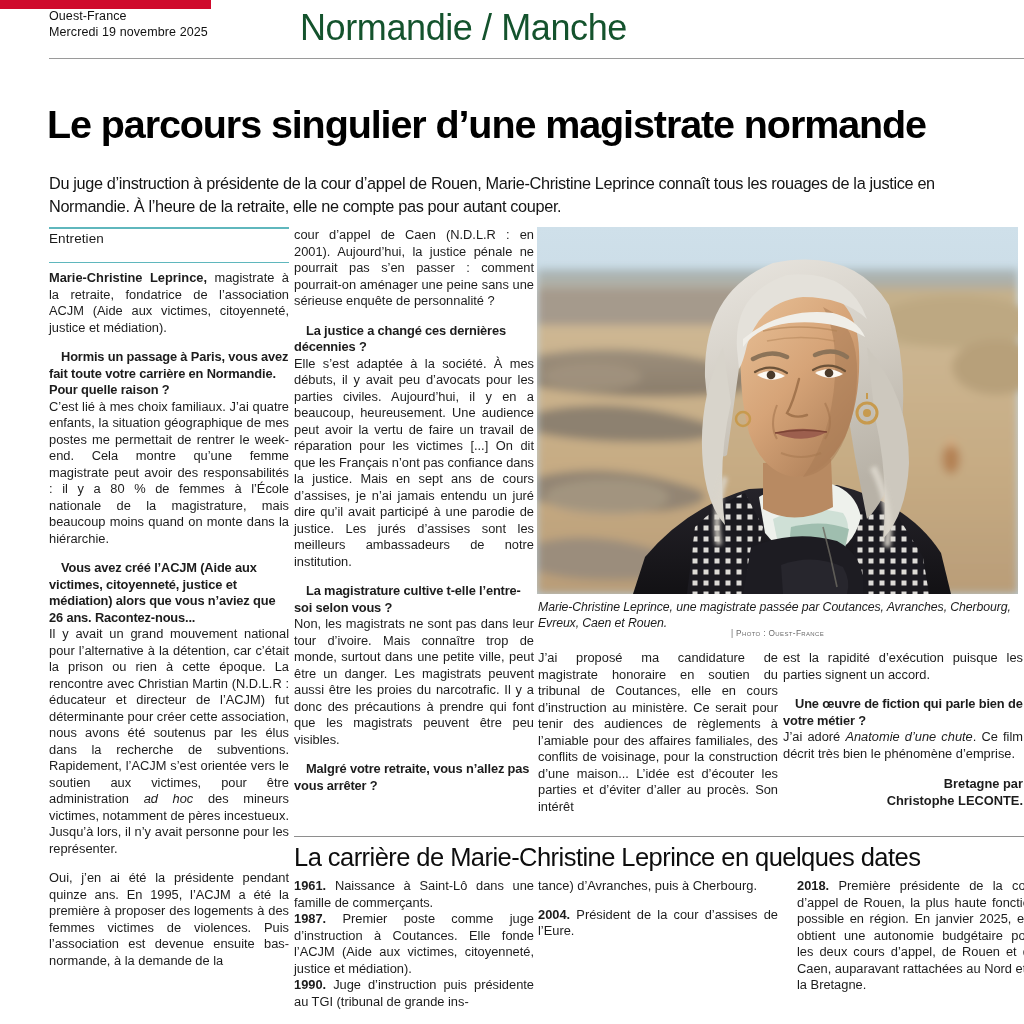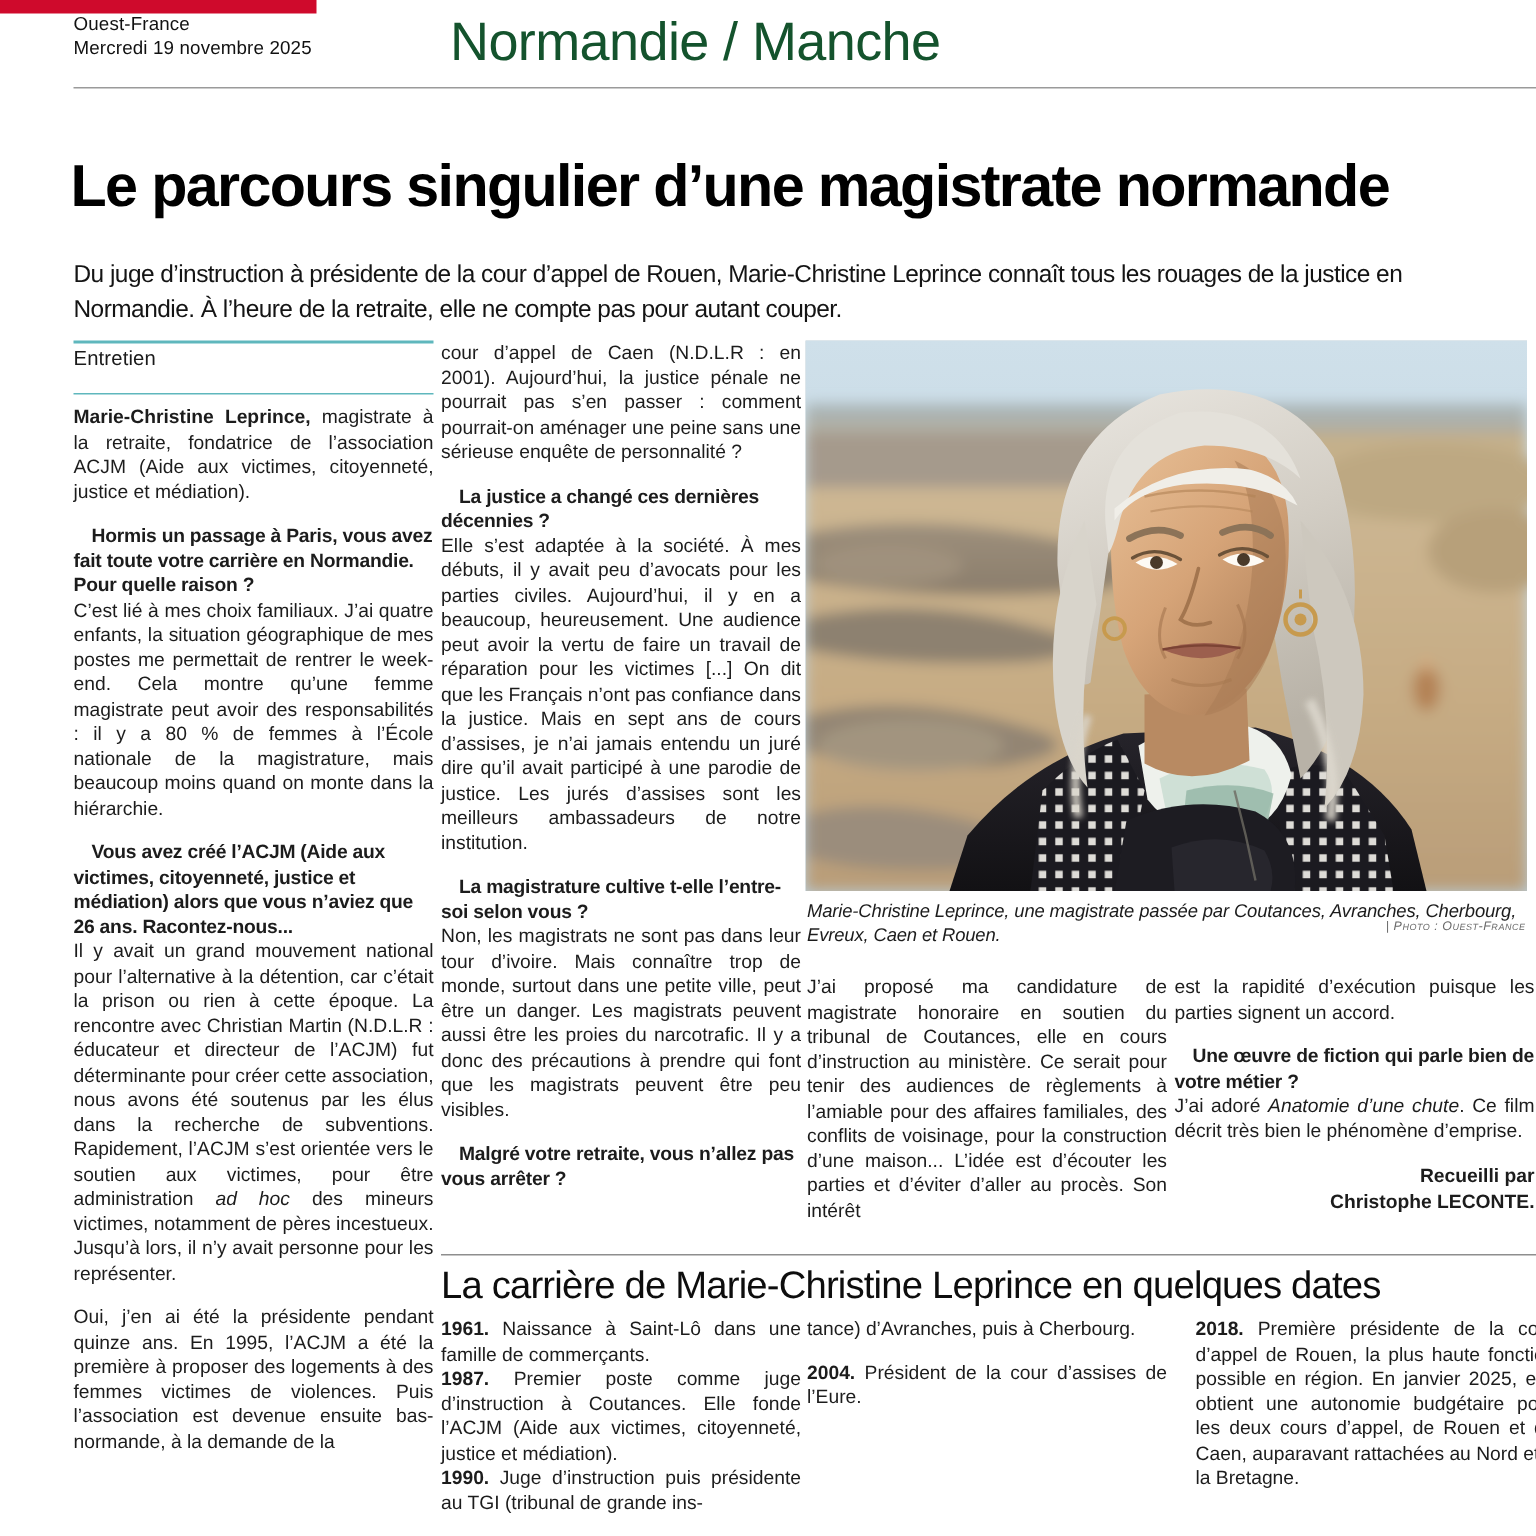--- a/index.html
+++ b/index.html
@@ -91,26 +91,25 @@
     background: #bfcfd8;
   }
   .photo-svg { display: block; width: 481px; height: 367px; }
   .caption {
     position: absolute; left: 538px; top: 600px;
     width: 480px;
     font-size: 12.3px; font-style: italic; line-height: 1.30;
     color: #1c1c1c; letter-spacing: -0.1px;
   }
   .photo-credit {
-    position: absolute; left: 538px; top: 612px;
-    width: 479px; text-align: right;
+    position: absolute; left: 538px; top: 628px;
+    width: 479px; text-align: center;
     font-size: 8.3px; color: #6a6a6a;
     letter-spacing: .35px;
     font-variant: small-caps;
-    font-style: italic;
   }
 
   
   .lowcol { position: absolute; top: 650px; width: 240px; }
   .lowcol3 { left: 538px; }
   .lowcol4 { left: 783px; }
   .signoff {
     text-align: right; font-weight: 700;
     font-size: 12.85px; line-height: 1.30; margin-top: 14px;
   }
@@ -320,21 +319,21 @@
     </div>
   </div>
 
   <div class="lowcol lowcol4">
     <div class="body-text">
       <p>est la rapidité d’exécution puisque les parties signent un accord.</p>
       <div class="gap"></div>
       <p class="q">Une œuvre de fiction qui parle bien de votre métier ?</p>
       <p><span>J’ai adoré </span><em>Anatomie d’une chute</em><span>. Ce film décrit très bien le phénomène d’emprise.</span></p>
       <div class="signoff">
-        <div>Recueilli par</div>
+        <div>Bretagne par</div>
         <div>Christophe LECONTE.</div>
       </div>
     </div>
   </div>
 
   <div class="rule-bottom"></div>
   <div class="box-title">La carrière de Marie-Christine Leprince en quelques dates</div>
 
   <div class="tl tl1">
     <div class="body-text">

